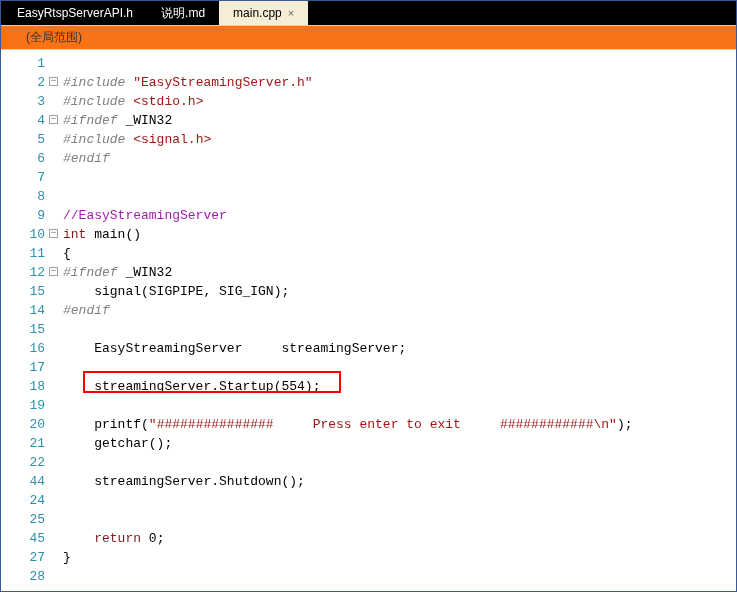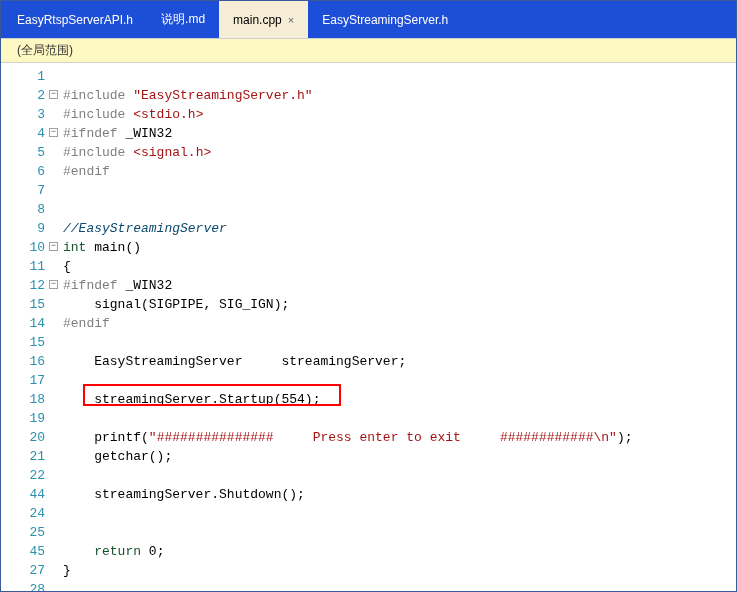--- a/index.html
+++ b/index.html
@@ -6,23 +6,23 @@
     body {
       font-family: Consolas, "Courier New", monospace;
       font-size: 13px;
       background: #fff;
       width: 737px;
       height: 592px;
       overflow: hidden;
       border: 1px solid #3b5998;
     }
     .tab-bar {
-      background: #1d4ed8;
+      background: #000000;
       display: flex;
-      height: 37px;
+      height: 24px;
       align-items: stretch;
       padding-left: 2px;
     }
     .tab {
       padding: 4px 14px;
       color: #fff;
       font-size: 12px;
       font-family: "Microsoft YaHei", sans-serif;
       cursor: pointer;
       display: flex;
@@ -32,24 +32,24 @@
     .tab.active {
       background: #f5edd6;
       color: #000;
     }
     .tab-close {
       font-size: 11px;
       color: #666;
       cursor: pointer;
     }
     .scope-bar {
-      background: #fef9c3;
+      background: #f97316;
       border-top: 1px solid #d0d0d0;
       border-bottom: 1px solid #d0d0d0;
-      padding: 3px 16px;
+      padding: 3px 25px;
       font-size: 12px;
       font-family: "Microsoft YaHei", sans-serif;
       color: #333;
     }
     .editor {
       display: flex;
       height: calc(100% - 48px);
       background: #fff;
     }
     .gutter {
@@ -85,47 +85,44 @@
     .code {
       flex: 1;
       padding-top: 4px;
       line-height: 19px;
       font-size: 13px;
       white-space: pre;
       color: #000;
       position: relative;
     }
     .code-line { height: 19px; }
-    .kw { color: #14532d; }
-    .pp { color: #808080; }
+    .kw { color: #7f1d1d; }
+    .pp { color: #808080; font-style: italic; }
     .str { color: #a31515; }
     .inc { color: #a31515; }
-    .cmt { color: #0c4a6e; font-style: italic; }
+    .cmt { color: #a21caf; }
     .highlight-box {
       border: 2px solid #ff0000;
       position: absolute;
       pointer-events: none;
     }
   </style>
 </head>
 <body>
 
 <div class="tab-bar" id="tab-bar">
     <div class="tab">
       <span>EasyRtspServerAPI.h</span>
     </div>
     <div class="tab">
       <span>说明.md</span>
     </div>
     <div class="tab active">
       <span>main.cpp</span>
       <span class="tab-close">×</span>
-    </div>
-    <div class="tab">
-      <span>EasyStreamingServer.h</span>
     </div>
   </div>
 
 <div class="scope-bar">
   <span>(全局范围)</span>
 </div>
 
 <div class="editor">
   <div class="gutter" id="gutter">
     <div class="ln">1</div>

